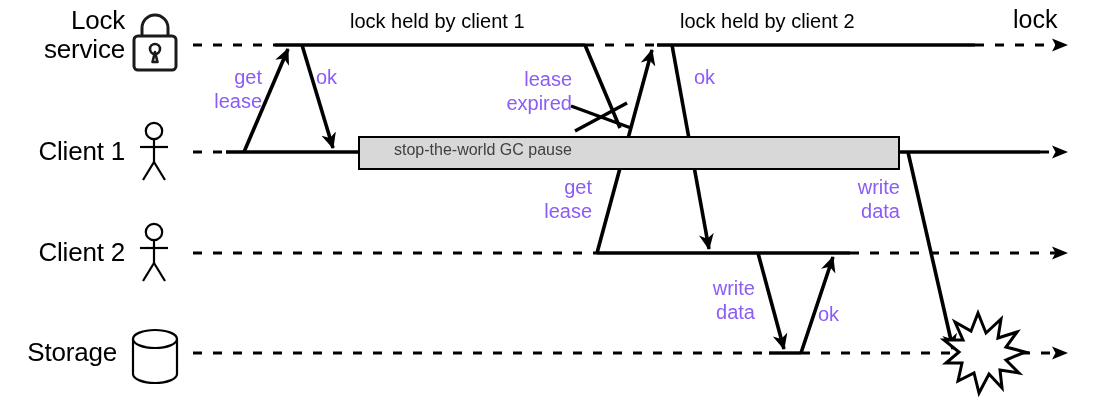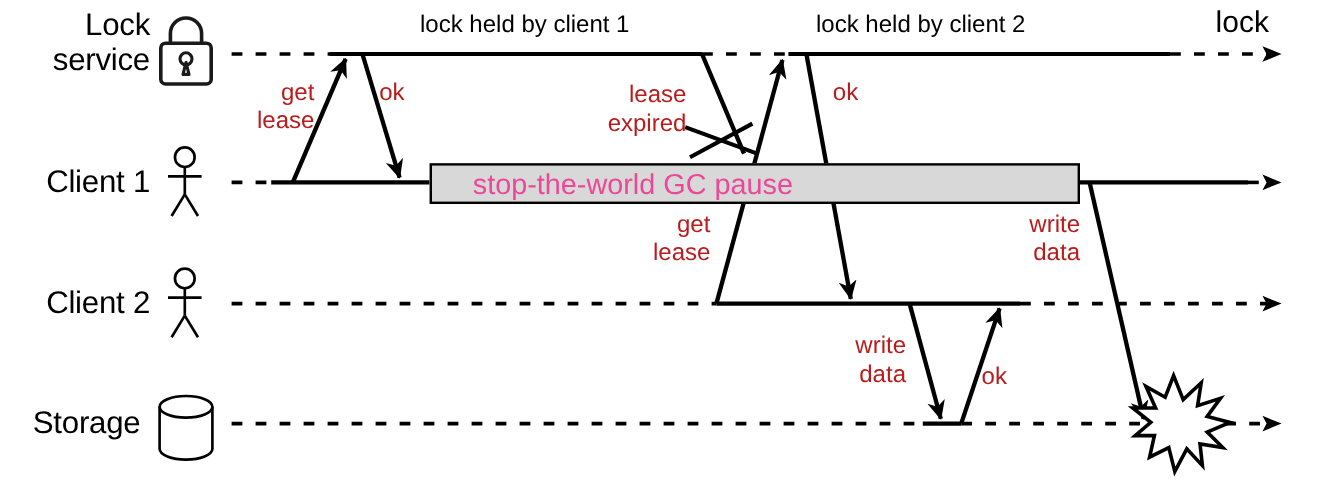--- a/index.html
+++ b/index.html
@@ -22,31 +22,31 @@
   }
   .top-label{
     position:absolute;
     font-size:20px;
     color:#000;
     white-space:nowrap;
   }
   .msg-label{
     position:absolute;
     font-size:20px;
-    color:#b91c1c;
+    color:#8b5cf6;
     text-align:center;
     line-height:1.18;
     white-space:pre-line;
   }
   .msg-label.right{text-align:right;}
   .msg-label.left{text-align:left;}
   .gc-text{
     position:absolute;
-    font-size:24px;
-    color:#ec4899;
+    font-size:16px;
+    color:#404040;
     white-space:nowrap;
   }
 </style>
 </head>
 <body>
 
 <div id="stage">
 
   <svg id="diagram" viewBox="0 0 1100 400">
     <defs>

